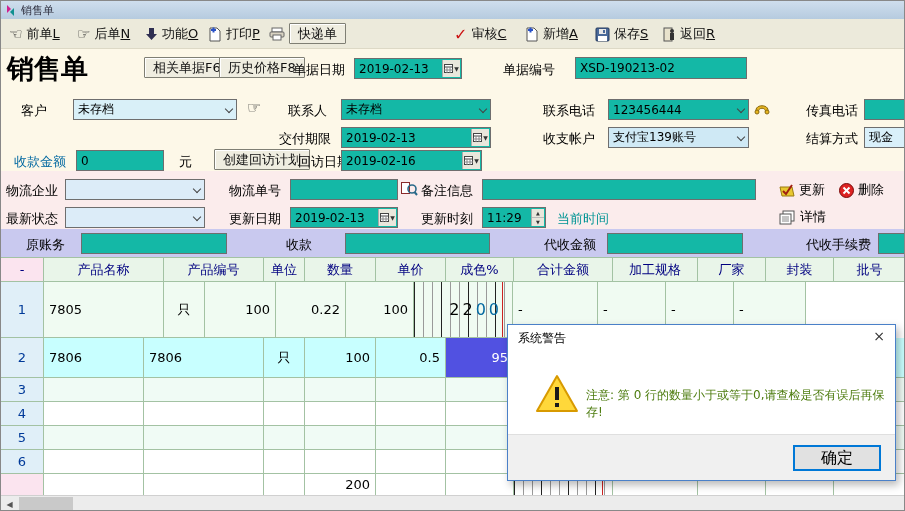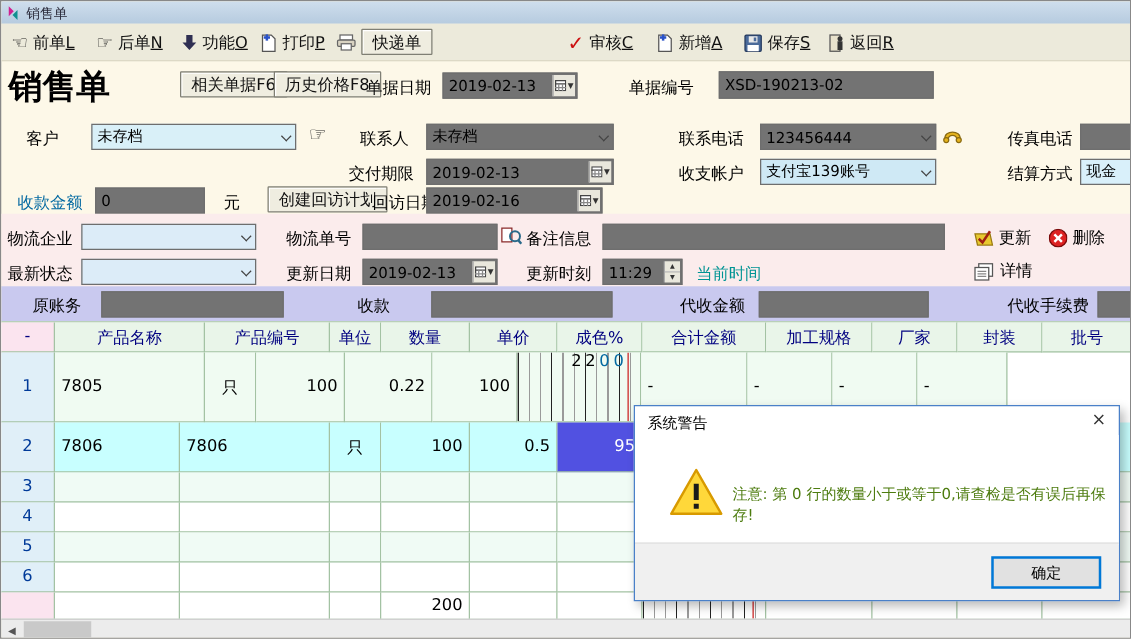--- a/index.html
+++ b/index.html
@@ -15,21 +15,21 @@
   #toolbar { position:absolute; left:0; top:18px; width:905px; height:30px; background:#eceadb; border-bottom:1px solid #ddd9c6; }
   .tbitem { position:absolute; top:4px; height:22px; display:flex; align-items:center; gap:4px; font-size:13px; color:#111; cursor:default; }
   .accel { text-decoration:underline; }
   .handglyph { font-size:15px; color:#222; line-height:1; }
   .btn3d { background:#efede0; border:1px solid #7f7f74; border-radius:1px; font-size:13px; padding:1px 8px;
     box-shadow:inset 1px 1px 0 #fff; color:#111; display:inline-flex; align-items:center; justify-content:center; }
 
   
   #bigtitle { position:absolute; left:6px; top:50px; font-family:"DejaVu Serif","Liberation Serif",serif; font-weight:bold; font-size:27px; color:#000; }
   .lbl { position:absolute; font-size:13px; color:#000; white-space:nowrap; }
-  .inp { position:absolute; height:21px; background:#737373; border:1px solid #6e6e6e; font-size:12px; color:#000;
+  .inp { position:absolute; height:21px; background:#14b8a6; border:1px solid #6e6e6e; font-size:12px; color:#000;
     display:flex; align-items:center; padding:0 4px; overflow:hidden; white-space:nowrap; }
   .combo { padding-right:16px; }
   .chev { position:absolute; right:4px; top:6px; width:6px; height:6px; border-right:1.4px solid #444; border-bottom:1.4px solid #444; transform:rotate(45deg); }
   .calbtn { position:absolute; right:1px; top:1px; bottom:1px; width:18px; background:#e9e7dc; border-left:1px solid #aaa;
     display:flex; align-items:center; justify-content:center; gap:1px; }
   .spin { position:absolute; right:1px; top:1px; bottom:1px; width:13px; border-left:1px solid #aaa; display:flex; flex-direction:column; }
   .spin div { flex:1; background:#e9e7dc; font-size:5px; color:#333; display:flex; align-items:center; justify-content:center; border-bottom:1px solid #bbb; }
 
   #pinkband { position:absolute; left:0; top:170px; width:905px; height:58px; background:#fbecec; }
   #lavband  { position:absolute; left:0; top:228px; width:905px; height:28px; background:#c9c9ef; }
@@ -47,39 +47,39 @@
   .num { justify-content:flex-end; }
   .ctr { justify-content:center; }
   .r1bg { background:#f0fbf2; } .r2bg { background:#c8ffff; } .altbg { background:#f0fbf5; }
   .selcell { background:#5151e1; color:#fff; }
   .foothdr { background:#fbe4ef; }
 
   .ledger { position:absolute; inset:0; background-image:
       repeating-linear-gradient(90deg,#222 0 1px,transparent 1px 27px),
       repeating-linear-gradient(90deg,#9a9a9a 0 1px,transparent 1px 9px); }
   .ledger .redline { position:absolute; top:0; bottom:0; right:9px; width:1px; background:#cc2222; }
-  .ledgits { position:absolute; right:10px; top:0; bottom:0; display:flex; align-items:flex-start; font-size:13px; }
+  .ledgits { position:absolute; right:10px; top:0; bottom:0; display:flex; align-items:center; font-size:16px; }
   .ledgits span { letter-spacing:3px; }
   .reddig { color:#0369a1; }
 
   
   #hscroll { position:absolute; left:0; top:494px; width:905px; height:17px; background:#ececec; border-top:1px solid #d0d0d0; }
   #hscroll .arrow { position:absolute; left:0; top:0; width:17px; height:16px; display:flex; align-items:center; justify-content:center; font-size:8px; color:#555; }
   #hscroll .thumb { position:absolute; left:18px; top:1px; width:54px; height:14px; background:#c9c9c9; }
 
   
   #dialog { position:absolute; left:506px; top:323px; width:389px; height:157px; background:#fff;
     border:1px solid #4a80c8; box-shadow:3px 4px 8px rgba(0,0,0,.28); z-index:50; }
   #dialog .dtitle { position:absolute; left:10px; top:5px; font-size:12px; color:#000; }
   #dialog .dclose { position:absolute; right:10px; top:3px; font-size:14px; color:#333; cursor:default; }
   #dialog .dbody { position:absolute; left:0; top:23px; width:100%; height:88px; background:#fff; }
   #dialog .dmsg { position:absolute; left:78px; top:39px; width:300px; font-size:12px; color:#4d7c0f; }
   #dialog .dfoot { position:absolute; left:0; bottom:0; width:100%; height:46px; background:#f0f0f0; border-top:1px solid #dfdfdf; }
   #okbtn { position:absolute; right:14px; top:10px; width:88px; height:26px; background:#e1e1e1;
-    border:2px solid #0078d7; font-size:12px; display:flex; align-items:center; justify-content:center; }
+    border:2px solid #0078d7; font-size:16px; display:flex; align-items:center; justify-content:center; }
   .warn-tri { position:absolute; left:27px; top:26px; }
 
   .bluelbl { color:#0369a1; }
   .teallink { color:#009494; }
   svg { display:block; }
 </style>
 </head>
 <body>
 
 <div id="app">

